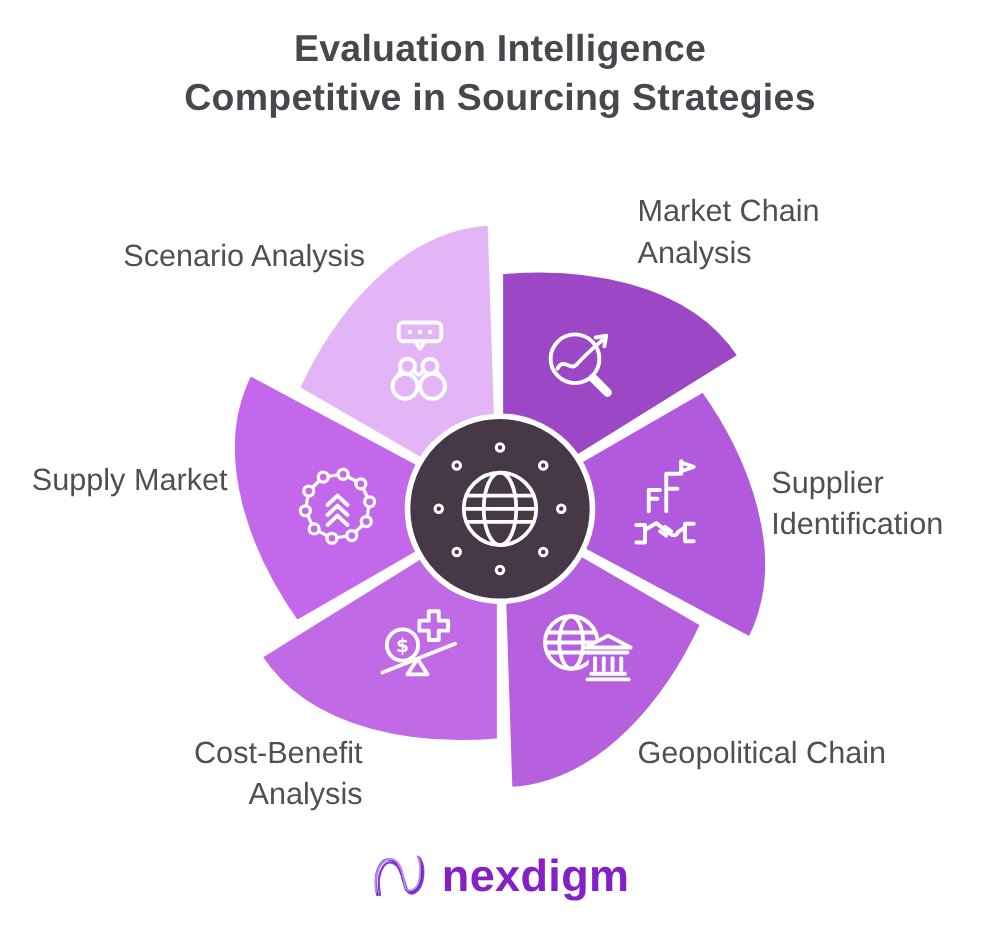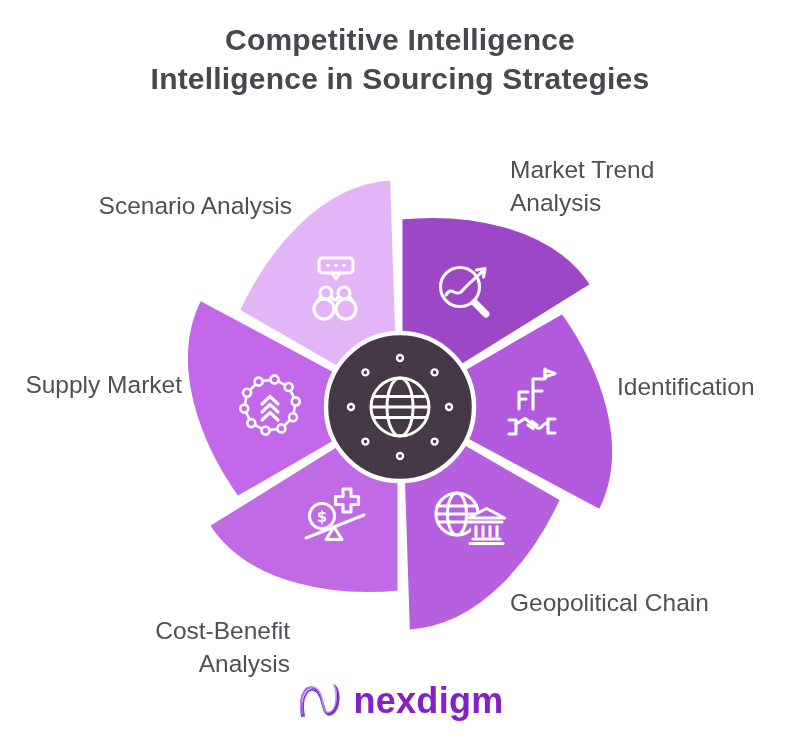--- a/index.html
+++ b/index.html
@@ -24,22 +24,22 @@
   .brand{
     position:absolute;top:676px;left:0;width:800px;height:50px;
     display:flex;align-items:center;justify-content:center;gap:9px;
   }
   .brand-name{font-size:36px;font-weight:bold;letter-spacing:.3px;}
 </style>
 </head>
 <body>
 
 <div class="title">
-  <span>Competitive Intelligence</span>
-  <span>Intelligence in Sourcing Strategies</span>
+  <span>Evaluation Intelligence</span>
+  <span>Competitive in Sourcing Strategies</span>
 </div>
 
 <svg class="wheel" width="520" height="520" viewBox="-260 -260 520 520">
   <g>
     <path class="petal" transform="rotate(0)" d="M 0 0 L 0 -188 C 62 -194 152 -184 193 -120 L 0 0 Z" fill="#9c47c6"></path>
     <path class="petal" transform="rotate(60)" d="M 0 0 L 0 -188 C 62 -194 152 -184 193 -120 L 0 0 Z" fill="#b15add"></path>
     <path class="petal" transform="rotate(120)" d="M 0 0 L 0 -188 C 62 -194 152 -184 193 -120 L 0 0 Z" fill="#b660e0"></path>
     <path class="petal" transform="rotate(180)" d="M 0 0 L 0 -188 C 62 -194 152 -184 193 -120 L 0 0 Z" fill="#c06ae6"></path>
     <path class="petal" transform="rotate(240)" d="M 0 0 L 0 -188 C 62 -194 152 -184 193 -120 L 0 0 Z" fill="#c368ea"></path>
     <path class="petal" transform="rotate(300)" d="M 0 0 L 0 -188 C 62 -194 152 -184 193 -120 L 0 0 Z" fill="#e3b5f6"></path>
@@ -159,30 +159,31 @@
     <path d="M30,47 L38,39.5 L46,47"></path>
     <path d="M30,55 L38,47.5 L46,55"></path>
   </g>
 </svg>
 
 <div class="label al-r" style="left:60px;top:189px;width:232px;">
   <span>Scenario Analysis</span>
   <span></span>
 </div>
 <div class="label" style="left:510px;top:153px;width:230px;">
-  <span>Market Trend</span>
+  <span>Market Chain</span>
   <span>Analysis</span>
 </div>
 <div class="label" style="left:617px;top:370px;width:180px;">
+  <span>Supplier</span>
   <span>Identification</span>
 </div>
 <div class="label" style="left:510px;top:586px;width:240px;">
   <span>Geopolitical Chain</span>
 </div>
-<div class="label al-r" style="left:60px;top:586px;width:230px;margin-top:28px;">
+<div class="label al-r" style="left:60px;top:586px;width:230px;">
   <span>Cost-Benefit</span>
   <span>Analysis</span>
 </div>
 <div class="label al-r" style="left:10px;top:368px;width:172px;">
   <span>Supply Market</span>
 </div>
 
 <div class="brand">
   <svg width="48" height="44" viewBox="0 0 48 44">
     <g fill="none" stroke-linecap="round">

